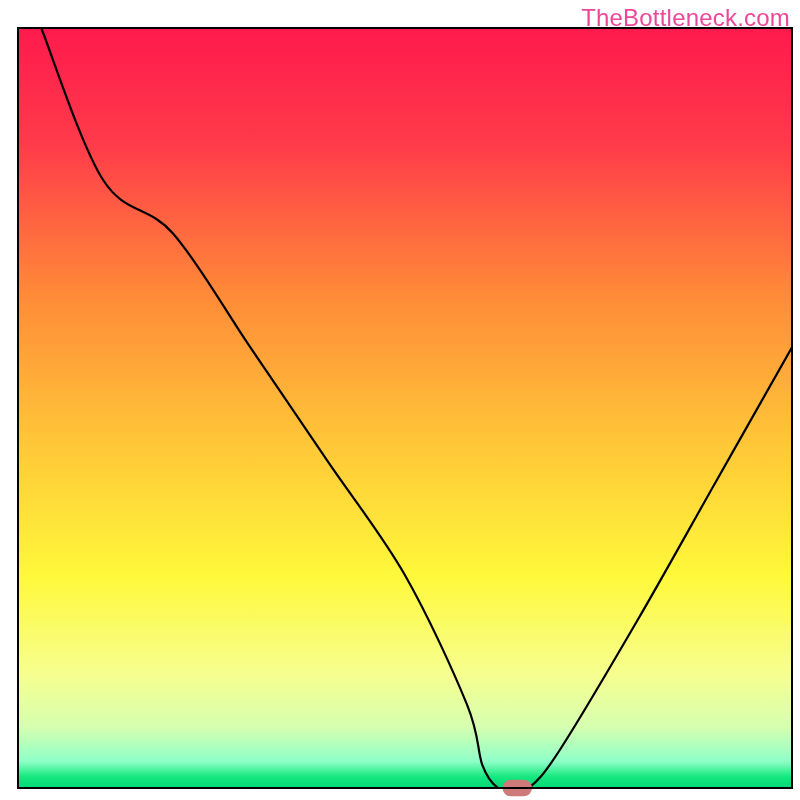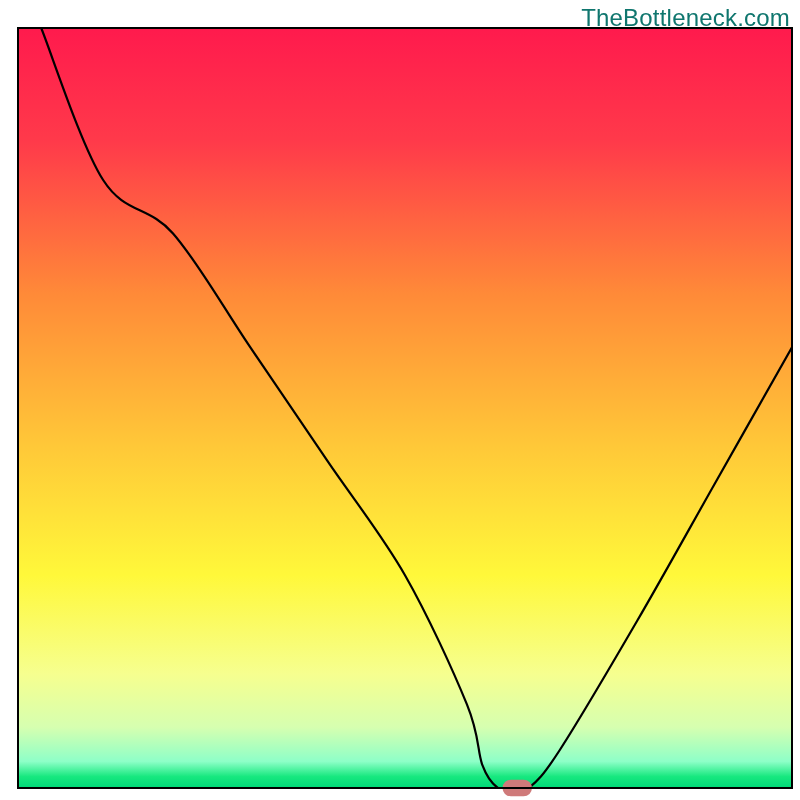--- a/index.html
+++ b/index.html
@@ -15,21 +15,21 @@
     width: 800px;
     height: 800px;
     background: #ffffff;
   }
   .watermark {
     position: absolute;
     top: 4px;
     right: 10px;
     font-size: 24px;
     font-weight: 500;
-    color: #0f766e;
+    color: #ec4899;
     letter-spacing: 0.2px;
     z-index: 5;
   }
   svg.plot {
     position: absolute;
     left: 0;
     top: 0;
     width: 800px;
     height: 800px;
   }

